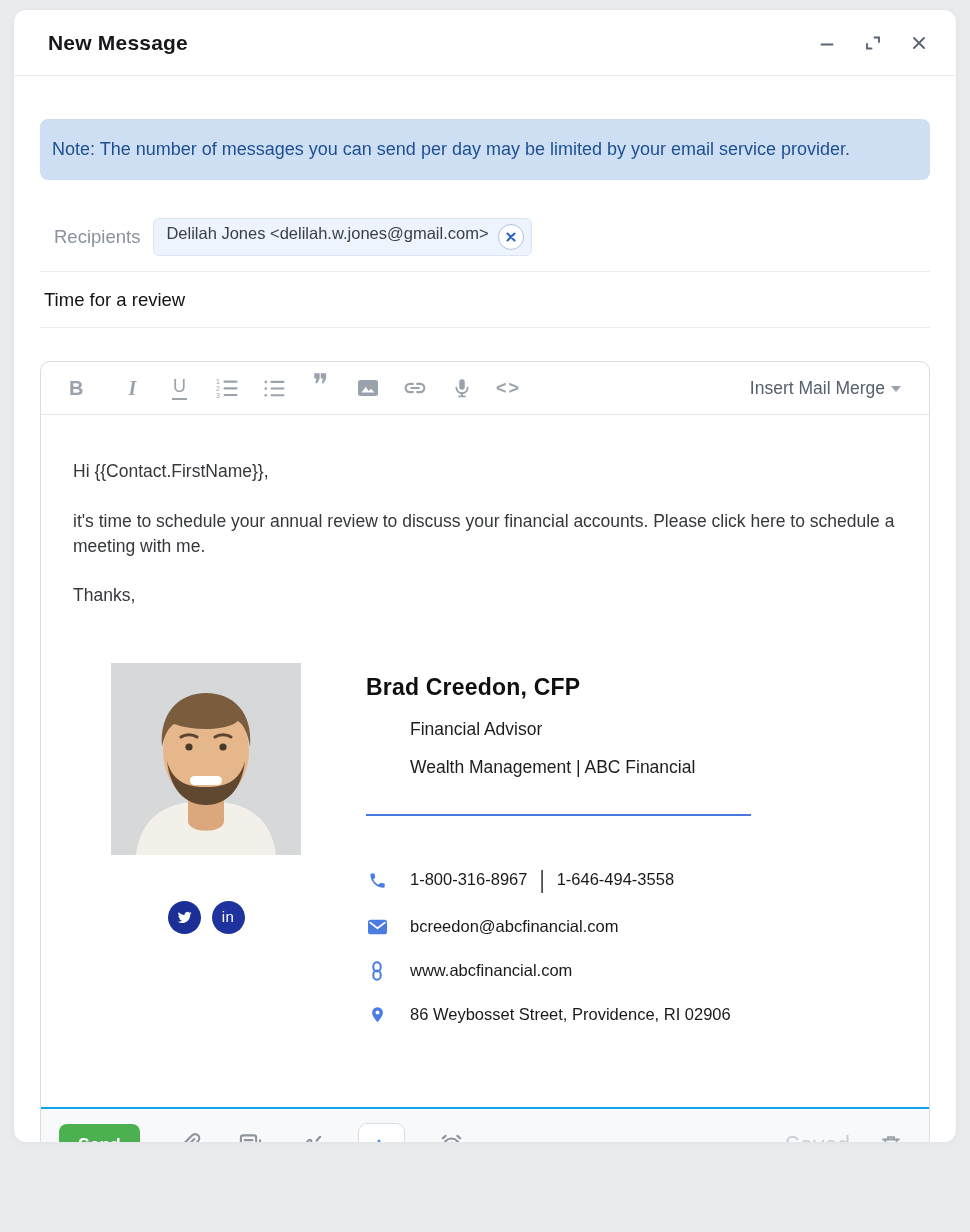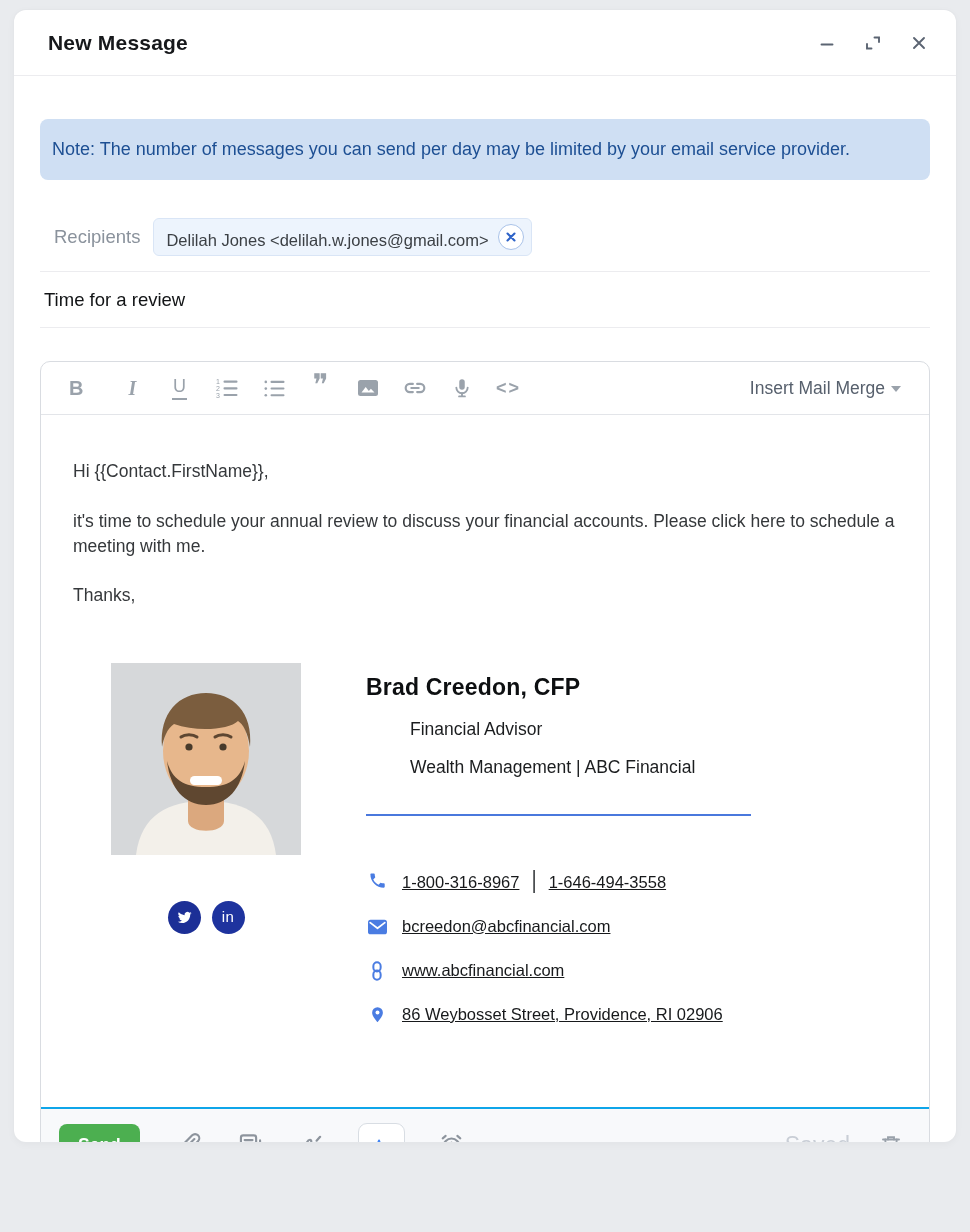--- a/index.html
+++ b/index.html
@@ -27,21 +27,21 @@
   .win-btn svg { stroke:#5b6472; stroke-width:1.9; fill:none; stroke-linecap:round; }
   
   .content { padding:0 26px; display:flex; flex-direction:column; flex:1 1 auto; }
   .banner {
     margin-top:43px; background:#cfdff3; border-radius:8px;
     padding:16px 12px; color:#1d4f93; font-size:18px; line-height:1.62;
   }
   .recipients-row { margin-top:38px; display:flex; align-items:center; gap:13px; padding-left:14px; }
   .recipients-label { color:#8a929c; font-size:18.5px; }
   .chip {
-    display:flex; align-items:flex-end; gap:9px;
+    display:flex; align-items:flex-start; gap:9px;
     background:#edf4fd; border:1px solid #d9e5f6; border-radius:6px;
     padding:5px 7px 5px 12px; cursor:default;
   }
   .chip-text { font-size:16.5px; color:#3c4045; }
   .chip-x {
     width:26px; height:26px; border-radius:50%; background:#fff;
     border:1.5px solid #a9c2e8; display:flex; align-items:center; justify-content:center; cursor:pointer;
   }
   .chip-x svg { stroke:#2e63c8; stroke-width:2.1; stroke-linecap:round; }
   .hr { height:1px; background:#ececef; width:100%; }
@@ -82,21 +82,21 @@
   }
   .social-circle.tw { background:#1c2f96; }
   .li-label { color:#fff; font-size:15px; font-weight:normal; letter-spacing:.3px; }
   .sig-right { margin-left:65px; padding-top:8px; }
   .sig-name { font-size:23px; font-weight:bold; color:#0d0f11; letter-spacing:.2px; }
   .sig-line { font-size:17.5px; color:#1b1d1f; margin-top:13px;margin-left:44px; }
   .sig-rule { width:385px; height:2px; background:#4a78dd; margin-top:33px; border:none; }
   .contact-rows { margin-top:50px; display:flex; flex-direction:column; gap:20px; }
   .contact-row { display:flex; align-items:center; }
   .contact-icon { width:22px; display:flex; justify-content:center; flex:0 0 auto; }
-  .contact-text { margin-left:14px; font-size:16.5px; color:#17191b; display:flex; align-items:flex-end;text-decoration:underline; }
+  .contact-text { margin-left:22px; font-size:16.5px; color:#17191b; display:flex; align-items:center; }
   .phone-sep { display:inline-block; margin:0 12px; color:#3a3d40; font-size:20px; transform:scaleY(1.15); }
   
   .send-bar {
     border-top:2px solid #0ea5e9; background:#f8f9fb; height:74px;
     display:flex; align-items:center; padding:0 26px 0 18px; margin-top:auto;
   }
   .send-btn {
     background:#4caf50; color:#fff; font-weight:bold; font-size:17.5px;
     border:none; border-radius:8px; padding:11px 19px; cursor:pointer;
     font-family:"Liberation Sans", sans-serif;

